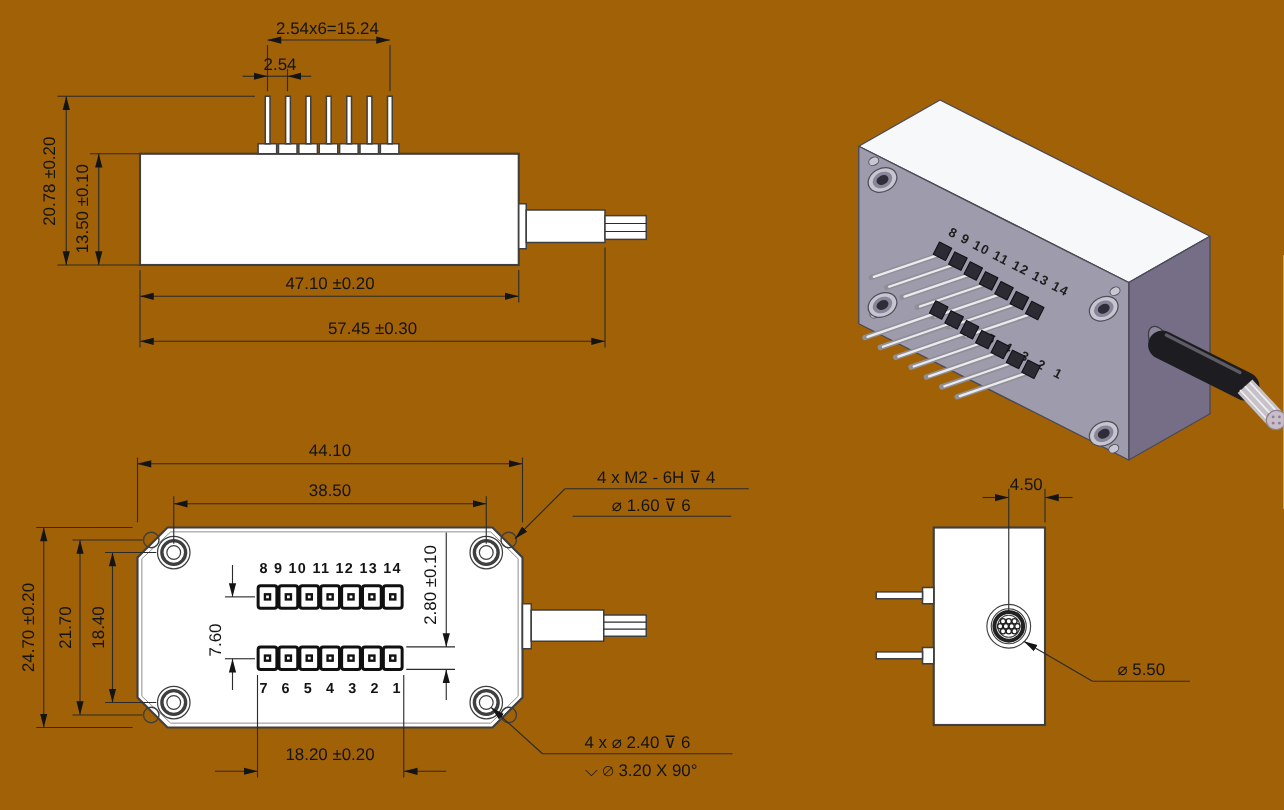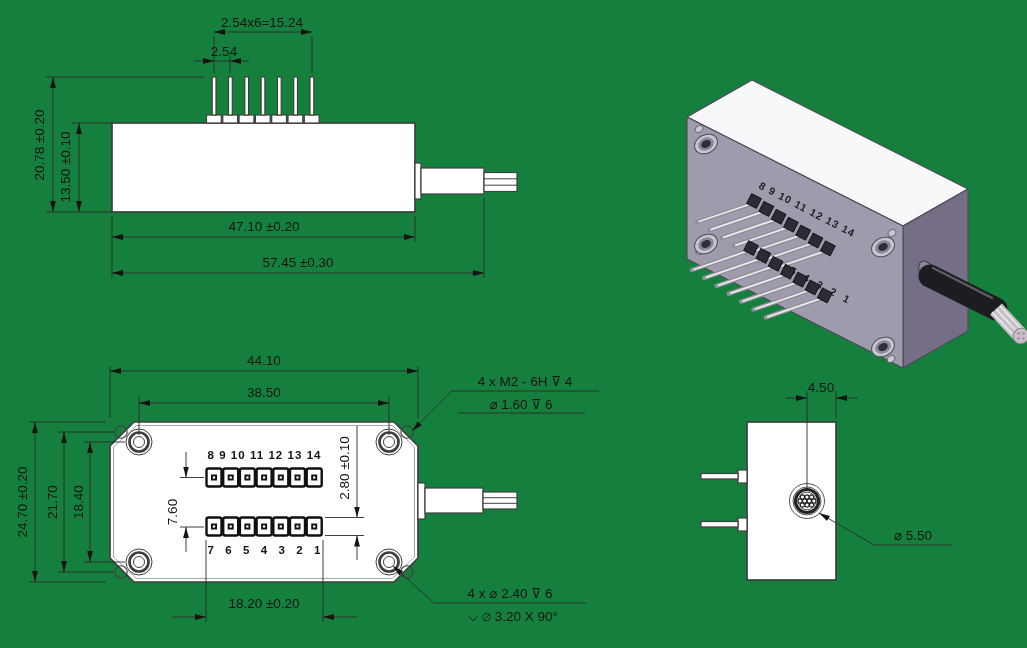--- a/index.html
+++ b/index.html
@@ -1,16 +1,16 @@
 <!DOCTYPE html>
 <html><head>
 <meta charset="utf-8">
 <style>
   html,body{margin:0;padding:0;background:#ffffff;}
-  .canvas{position:relative;width:1027px;height:648px;background:#15803d;overflow:hidden;}
+  .canvas{position:relative;width:1027px;height:648px;background:#a16207;overflow:hidden;}
   svg{display:block;}
   svg text{font-family:"Liberation Sans", sans-serif; fill:#141414;}
   .dim{font-size:13.5px; text-anchor:middle;}
   .pins{font-size:11.5px; font-weight:700; text-anchor:middle;}
   .iso-num{font-size:10.5px; font-weight:700; fill:#1e1e1e;}
   .obj{fill:#fff; stroke:#3f3f3f; stroke-width:1.7;}
   .obj2{fill:#fff; stroke:#3f3f3f; stroke-width:1.2;}
   .thin{stroke:#2b2b2b; stroke-width:0.9; fill:none;}
   .thin2{stroke:#8f8f8f; stroke-width:0.8; fill:none;}
   .cell{fill:#fff; stroke:#101010; stroke-width:2.4;}

